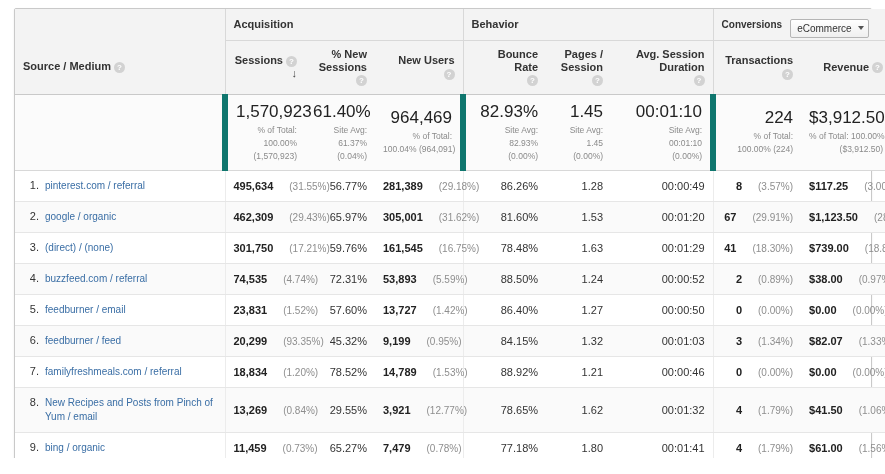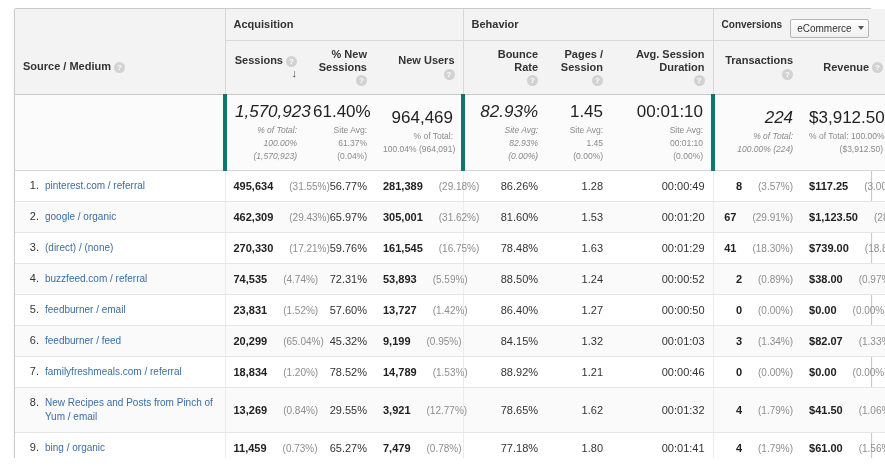--- a/index.html
+++ b/index.html
@@ -101,21 +101,21 @@
   }
 
   
   .totals td {
     background: #fbfbfb;
     border-bottom: 1px solid #d8d8d8;
     padding: 7px 8px 9px 8px !important;
     text-align: right;
     vertical-align: top;
   }
-  .totals td.groupstart { border-left: 4px solid #0f766e; font-style: italic; }
+  .totals td.groupstart { border-left: 6px solid #0f766e; }
   .tot-val {
     font-size: 17px;
     color: #222;
     font-weight: normal;
     line-height: 20px;
     white-space: nowrap;
   }
   .tot-sub {
     font-size: 8.5px;
     color: #8a8a8a;
@@ -305,21 +305,21 @@
             <td class="groupstart"><span class="metric-main">67</span><span class="metric-pct">(29.91%)</span></td>
             <td><span class="metric-main">$1,123.50</span><span class="metric-pct">(28.72%)</span></td>
           </tr>
           <tr class="data">
             <td class="src-cell">
               <div class="src-inner">
                 <span class="idx">3.</span>
                 <a href="#" class="src-link">(direct) / (none)</a>
               </div>
             </td>
-            <td class="groupstart"><span class="metric-main">270,330</span><span class="metric-pct">(17.21%)</span></td>
+            <td class="groupstart"><span class="metric-main">301,750</span><span class="metric-pct">(17.21%)</span></td>
             <td><span class="plain-val">59.76%</span></td>
             <td><span class="metric-main">161,545</span><span class="metric-pct">(16.75%)</span></td>
             <td class="groupstart"><span class="plain-val">78.48%</span></td>
             <td><span class="plain-val">1.63</span></td>
             <td><span class="plain-val">00:01:29</span></td>
             <td class="groupstart"><span class="metric-main">41</span><span class="metric-pct">(18.30%)</span></td>
             <td><span class="metric-main">$739.00</span><span class="metric-pct">(18.89%)</span></td>
           </tr>
           <tr class="data alt">
             <td class="src-cell">
@@ -353,21 +353,21 @@
             <td class="groupstart"><span class="metric-main">0</span><span class="metric-pct">(0.00%)</span></td>
             <td><span class="metric-main">$0.00</span><span class="metric-pct">(0.00%)</span></td>
           </tr>
           <tr class="data alt">
             <td class="src-cell">
               <div class="src-inner">
                 <span class="idx">6.</span>
                 <a href="#" class="src-link">feedburner / feed</a>
               </div>
             </td>
-            <td class="groupstart"><span class="metric-main">20,299</span><span class="metric-pct">(65.04%)</span></td>
+            <td class="groupstart"><span class="metric-main">20,299</span><span class="metric-pct">(93.35%)</span></td>
             <td><span class="plain-val">45.32%</span></td>
             <td><span class="metric-main">9,199</span><span class="metric-pct">(0.95%)</span></td>
             <td class="groupstart"><span class="plain-val">84.15%</span></td>
             <td><span class="plain-val">1.32</span></td>
             <td><span class="plain-val">00:01:03</span></td>
             <td class="groupstart"><span class="metric-main">3</span><span class="metric-pct">(1.34%)</span></td>
             <td><span class="metric-main">$82.07</span><span class="metric-pct">(1.33%)</span></td>
           </tr>
           <tr class="data">
             <td class="src-cell">

